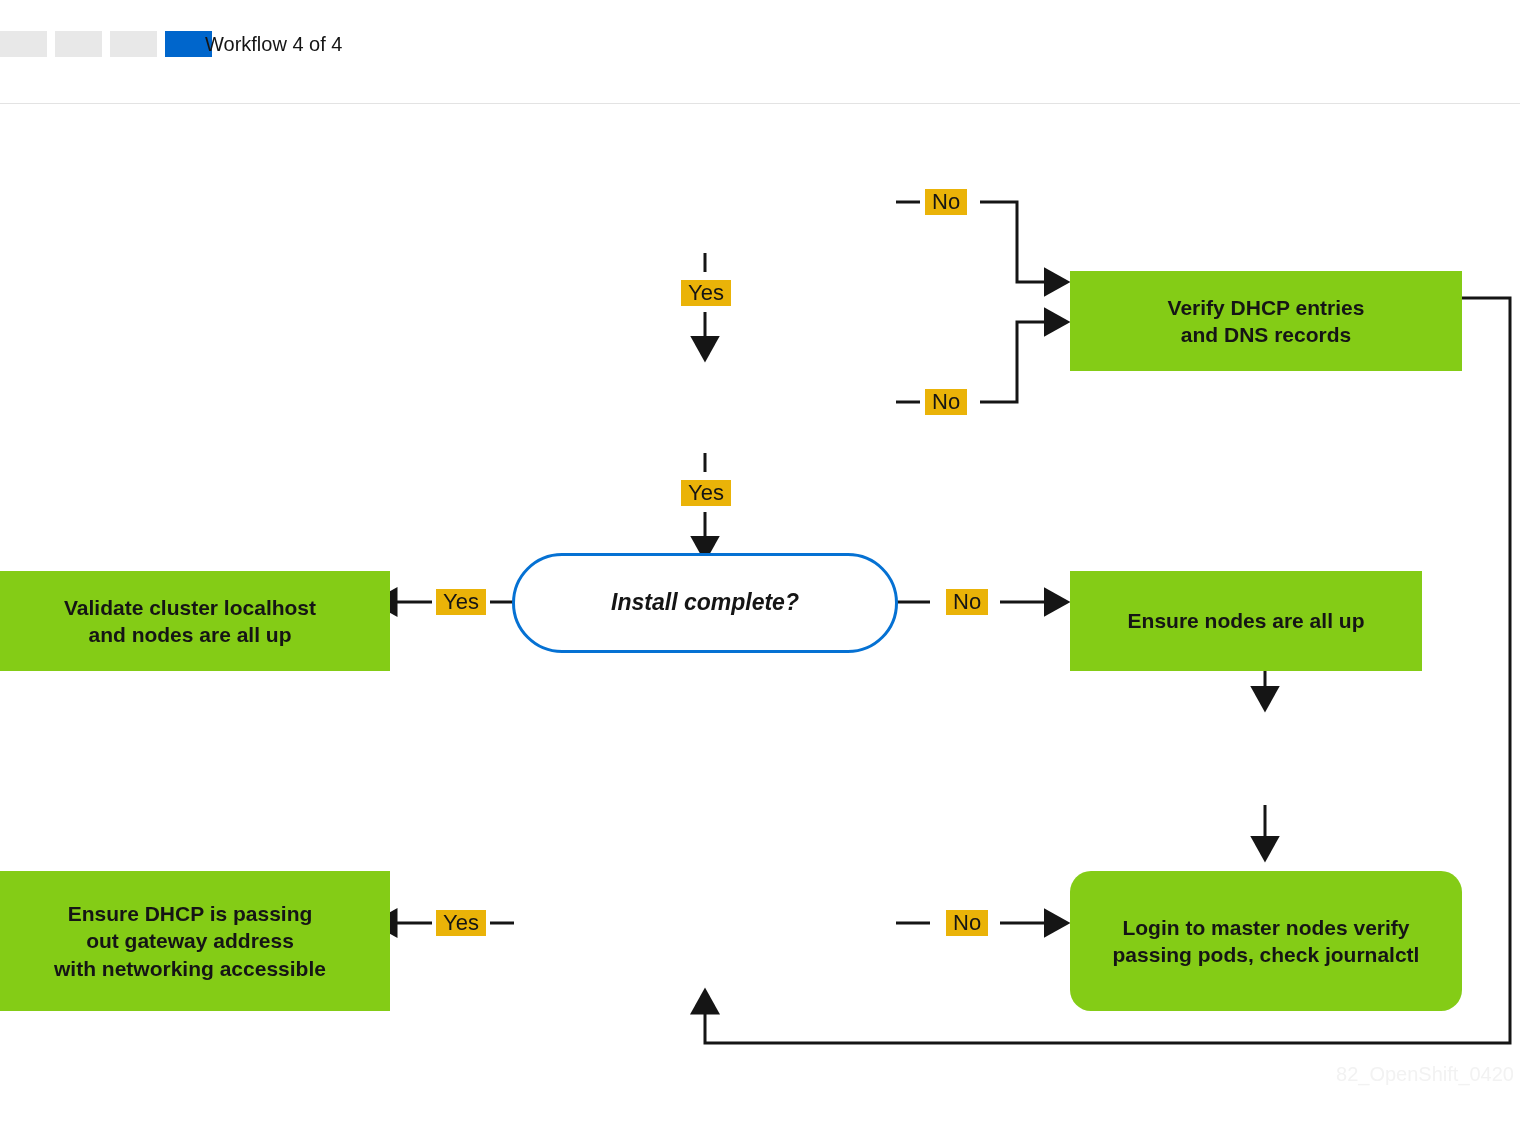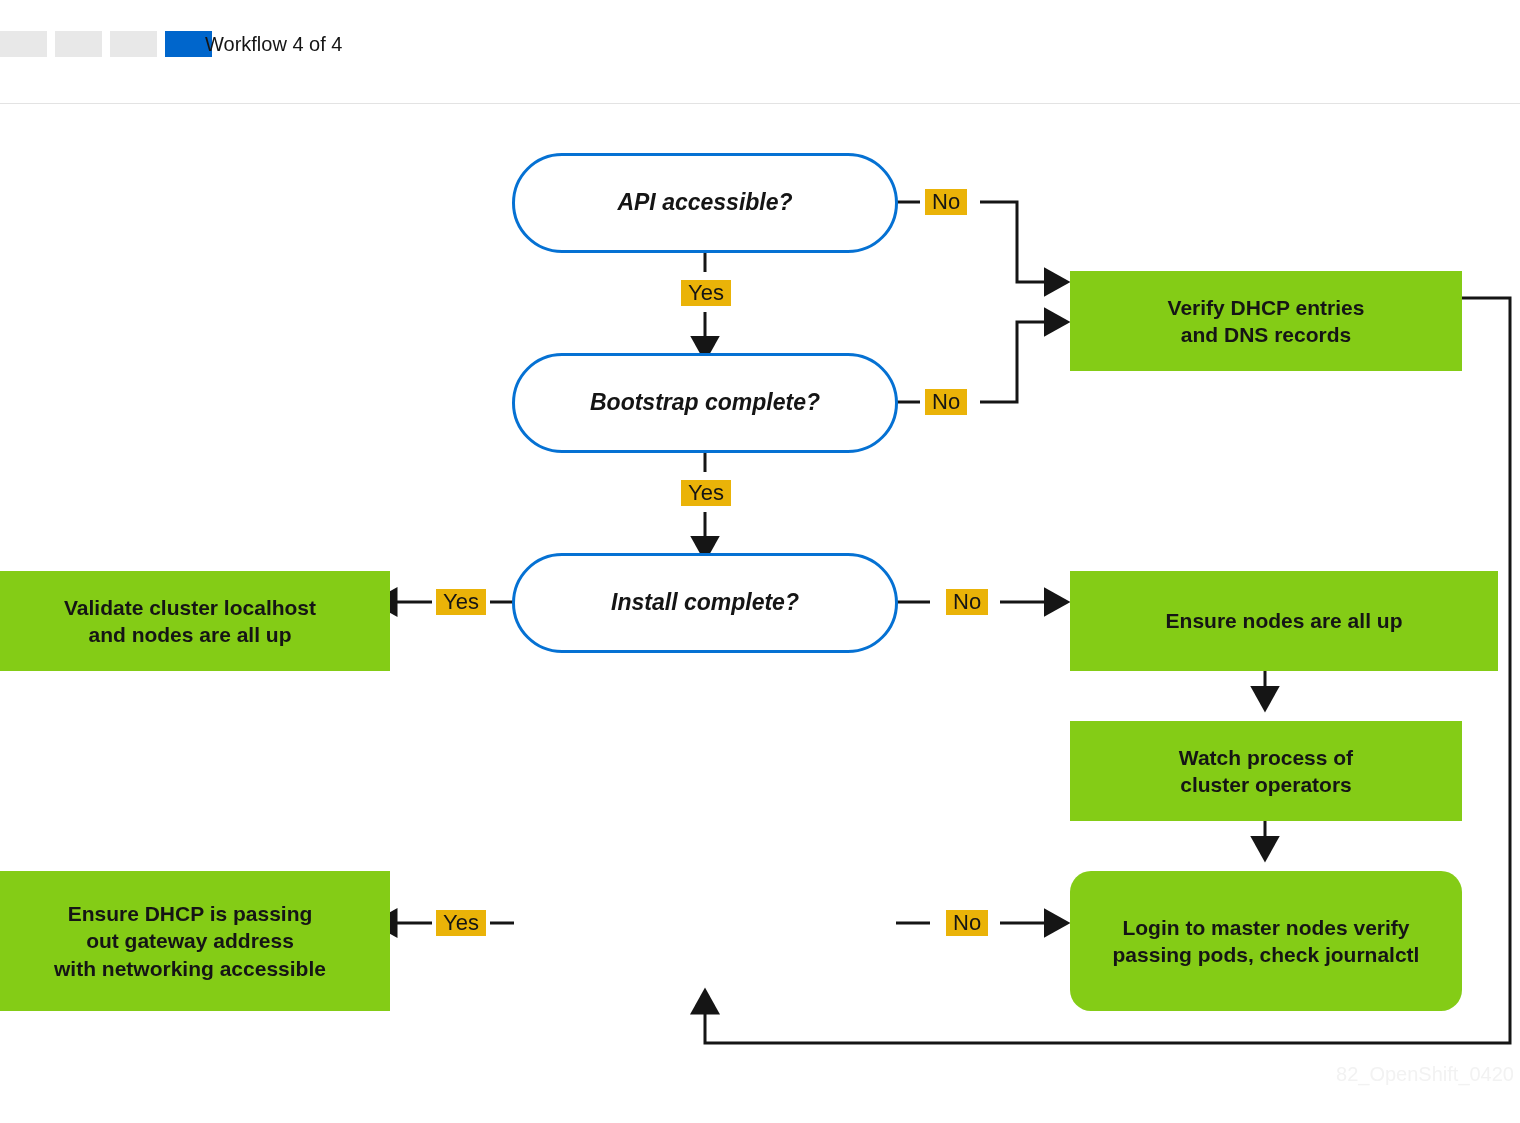--- a/index.html
+++ b/index.html
@@ -168,57 +168,45 @@
       <path d="M 514 923 L 490 923"></path>
       <path d="M 432 923 L 393 923" marker-end="url(#arrow-down)"></path>
 
       <path d="M 896 923 L 930 923"></path>
       <path d="M 1000 923 L 1048 923" marker-end="url(#arrow-down)"></path>
 
       <path d="M 1462 298 L 1510 298 L 1510 1043 L 705 1043 L 705 1010" marker-end="url(#arrow-down)"></path>
     </g>
   </svg>
 
-  <div class="node decision" style="left:512px; top:153px; width:386px; height:100px;">
-    <span>API accessible?</span>
-  </div>
-
-  <div class="node decision" style="left:512px; top:353px; width:386px; height:100px;">
-    <span>Bootstrap complete?</span>
-  </div>
+
 
   <div class="node decision" style="left:512px; top:553px; width:386px; height:100px;">
     <span>Install complete?</span>
   </div>
 
 
   <div class="node process" style="left:1070px; top:253px; width:392px; height:100px;">
     <span>
       <span>Verify DHCP entries</span><br>
       <span>and DNS records</span>
     </span>
   </div>
 
   <div class="node process" style="left:-10px; top:553px; width:400px; height:100px;">
     <span>
       <span>Validate cluster localhost</span><br>
       <span>and nodes are all up</span>
     </span>
   </div>
 
-  <div class="node process" style="left:1070px; top:553px; width:428px; height:100px;">
+  <div class="node process" style="left:1070px; top:553px; width:352px; height:100px;">
     <span>Ensure nodes are all up</span>
   </div>
 
-  <div class="node process" style="left:1070px; top:703px; width:392px; height:100px;">
-    <span>
-      <span>Watch process of</span><br>
-      <span>cluster operators</span>
-    </span>
-  </div>
 
   <div class="node process" style="left:1070px; top:853px; width:392px; height:140px;border-radius:21px;">
     <span>
       <span>Login to master nodes verify</span><br>
       <span>passing pods, check journalctl</span>
     </span>
   </div>
 
   <div class="node process" style="left:-10px; top:853px; width:400px; height:140px;">
     <span>

